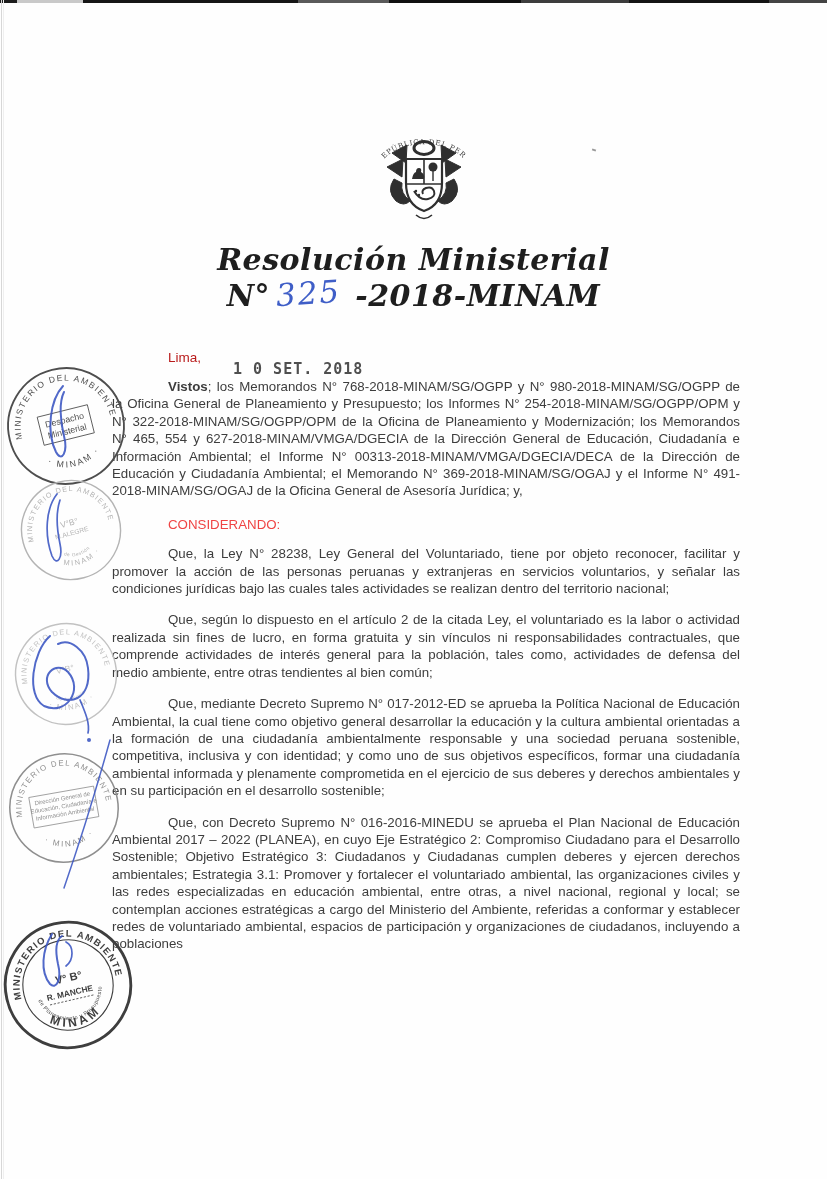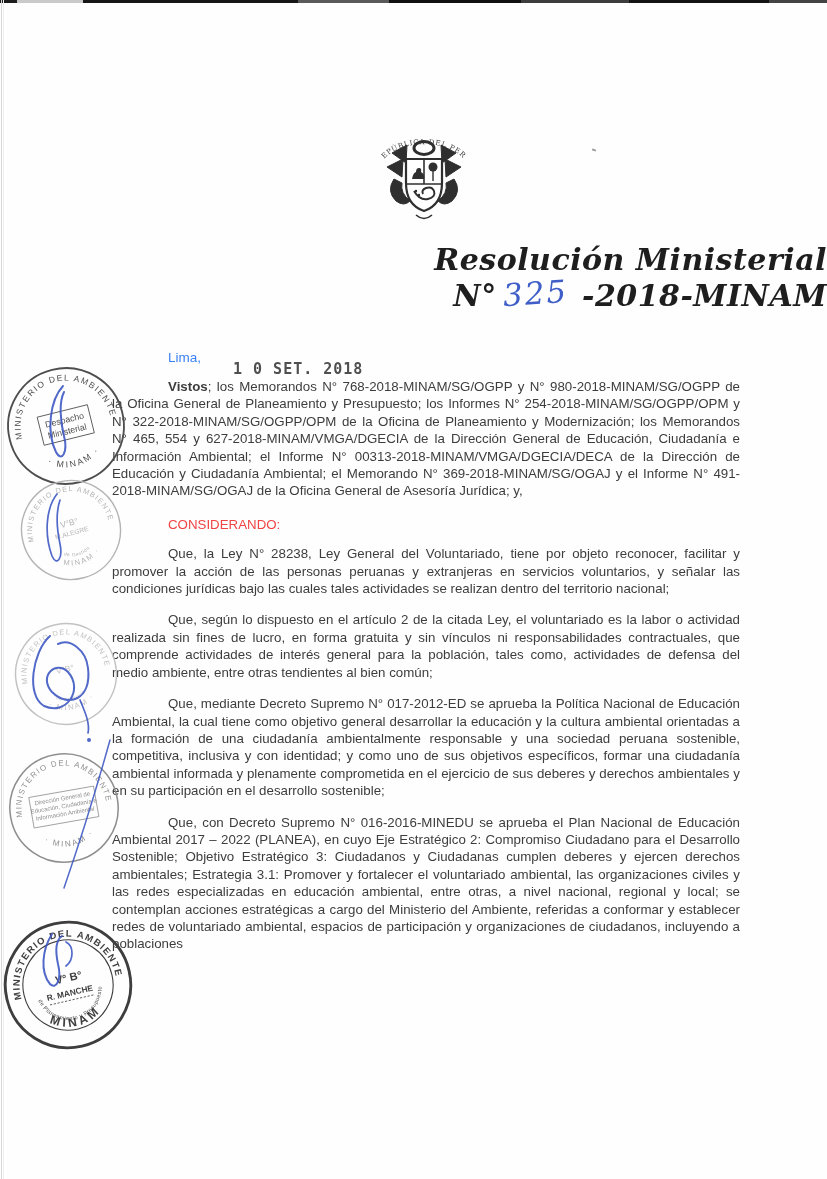--- a/index.html
+++ b/index.html
@@ -15,29 +15,29 @@
       #5a5a5a 36% 47%,#101010 47% 63%,#3d3d3d 63% 76%,#141414 76% 93%,#444 93% 100%);}
   .scan-left-edge{position:absolute;top:0;left:1px;width:1px;height:100%;background:#d7d7d7;}
   .scan-left-edge2{position:absolute;top:0;left:3px;width:1px;height:100%;background:#efefef;}
   .speck{position:absolute;left:592px;top:149px;width:4px;height:2px;background:#9a9a9a;transform:rotate(20deg);}
 
   
   .emblem{position:absolute;left:376px;top:120px;width:96px;height:116px;}
   .emblem text{font-family:"DejaVu Serif",serif;}
 
   
-  .title-block{position:absolute;top:243px;left:0;right:0;text-align:right;
+  .title-block{position:absolute;top:243px;left:0;right:0;text-align:center;
     font-family:"DejaVu Serif",serif;font-style:italic;font-weight:700;color:#1e1e1e;}
   .title-line1{font-size:30px;line-height:34px;letter-spacing:.5px;}
   .title-line2{font-size:30px;line-height:36px;letter-spacing:.5px;}
   .hand-number{color:#3f5ec7;font-weight:400;letter-spacing:2px;display:inline-block;
     transform:rotate(-4deg) translateY(-2px);margin:0 14px 0 6px;font-size:31px;}
 
   
-  .date-city{position:absolute;left:168px;top:350px;font-size:13.5px;color:#3b82f6;}
+  .date-city{position:absolute;left:168px;top:350px;font-size:13.5px;color:#b91c1c;}
   .date-stamp{position:absolute;left:233px;top:360px;font-family:"DejaVu Sans Mono",monospace;
     font-size:15px;font-weight:700;letter-spacing:1px;color:#4f4f4f;}
 
   
   .body-col{position:absolute;left:112px;top:378px;width:628px;
     font-size:13.3px;line-height:17.4px;text-align:justify;color:#3d3d3d;}
   .body-col p{margin:0 0 14px 0;text-indent:56px;}
   .body-col p.vistos{margin-bottom:16px;}
   .lead-bold{font-weight:700;margin-top:27px;}
   .considerando{font-weight:400;margin:0 0 12px 0;text-indent:56px;color:#ef4444;}

